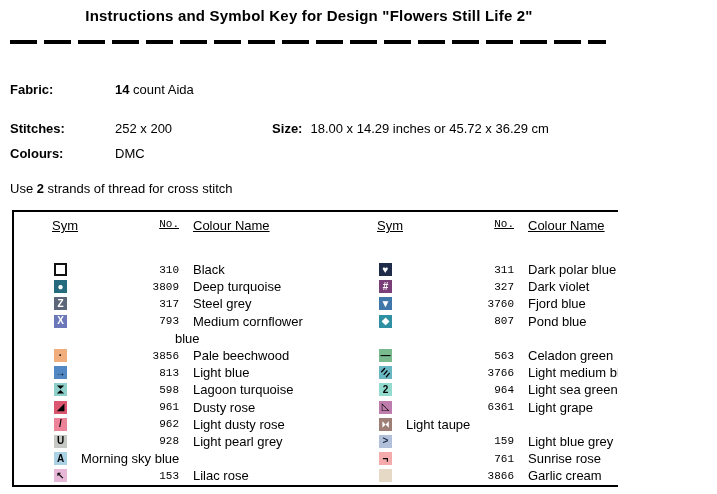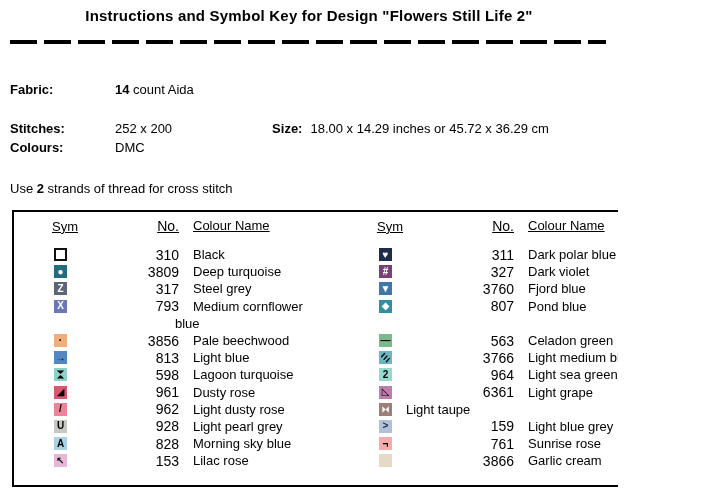--- a/index.html
+++ b/index.html
@@ -14,42 +14,42 @@
     font-size:15px;font-weight:bold;letter-spacing:.2px;
   }
   .divider{
     position:absolute;top:40px;left:10px;right:12px;height:4px;
     background:repeating-linear-gradient(90deg,#000 0 27px,transparent 27px 34px);
   }
   
   .info-row{position:absolute;left:10px;font-size:13px;white-space:nowrap;}
   .info-row.fabric{top:82px;}
   .info-row.stitches{top:109px;}
-  .info-row.colours{top:140px;}
+  .info-row.colours{top:146px;}
   .info-row.strands{top:181px;}
   .info-label{display:inline-block;width:105px;font-weight:bold;}
   .size-label{display:inline-block;margin-left:100px;font-weight:bold;margin-top:12px;}
   .size-value{margin-left:8px;}
   .b{font-weight:bold;}
   
   .key-table{
     position:absolute;left:12px;top:210px;width:694px;height:277px;
     border:2px solid #000;box-sizing:border-box;display:flex;
   }
   .half{width:325px;flex:0 0 auto;}
   .half.right{width:369px;}
   .khead{display:flex;margin-top:6px;font-size:13px;}
   .khead span{text-decoration:underline;}
   .symwrap{width:53px;flex:0 0 auto;padding-left:40px;box-sizing:border-box;
            display:flex;align-items:center;white-space:nowrap;overflow:visible;}
   .khead .symwrap{padding-left:38px;}
-  .no{width:112px;flex:0 0 auto;text-align:right;font-size:14px;}
+  .no{width:112px;flex:0 0 auto;text-align:right;font-size:11px;font-family:Liberation Mono, monospace;}
   .half.right .no{width:122px;}
   .nm{margin-left:14px;font-size:13px;white-space:nowrap;}
-  .krows{margin-top:12px;}
+  .krows{margin-top:28px;}
   .krow{display:flex;align-items:center;height:17.2px;}
   .wrapname{margin-left:161px;font-size:13px;}
   .sym{
     width:13px;height:13px;flex:0 0 auto;display:inline-flex;
     align-items:center;justify-content:center;
     font-size:10px;font-weight:bold;line-height:1;box-sizing:border-box;
   }
   .sym.borded{border:2px solid #111;}
   .sym svg{width:11px;height:11px;display:block;}
 </style>
@@ -159,21 +159,20 @@
             <span class="symwrap">
               <span class="sym" style="background: rgb(198, 201, 195); color: rgb(0, 0, 0);">U</span>
             </span>
             <span class="no">928</span>
             <span class="nm">Light pearl grey</span>
           </div>
           <div class="krow">
             <span class="symwrap">
               <span class="sym" style="background: rgb(171, 210, 228); color: rgb(0, 0, 0);">A</span>
             </span>
-            <span class="no">828</span>
             <span class="nm">Morning sky blue</span>
           </div>
           <div class="krow">
             <span class="symwrap">
               <span class="sym" style="background: rgb(230, 183, 214); color: rgb(0, 0, 0);">↖</span>
             </span>
             <span class="no">153</span>
             <span class="nm">Lilac rose</span>
           </div>
         </div>

